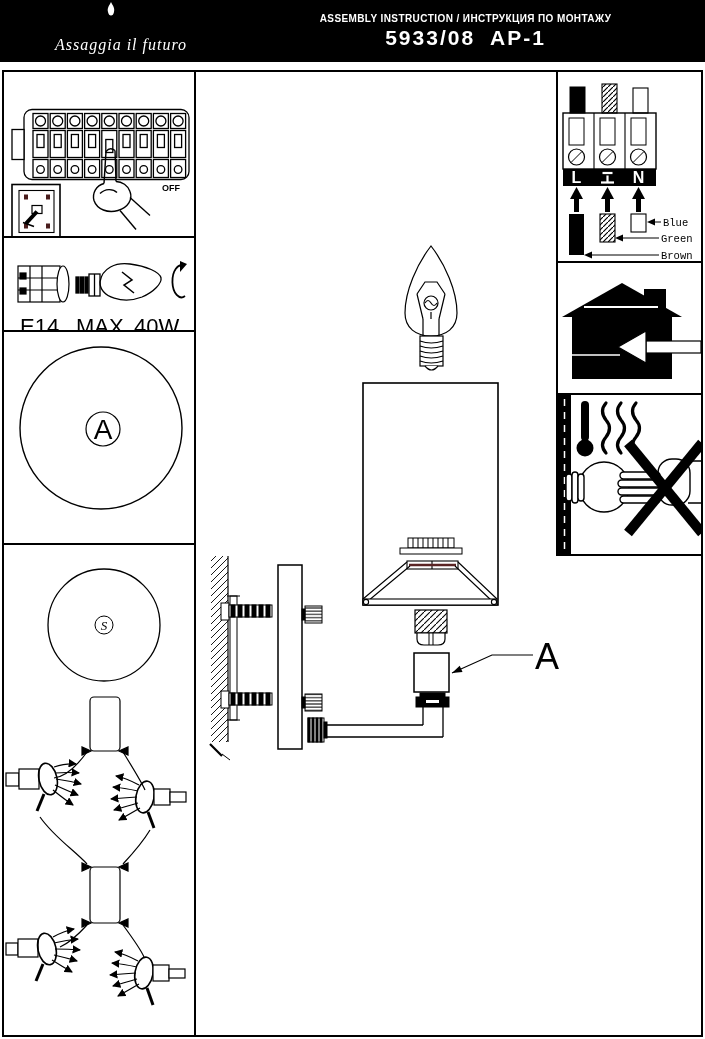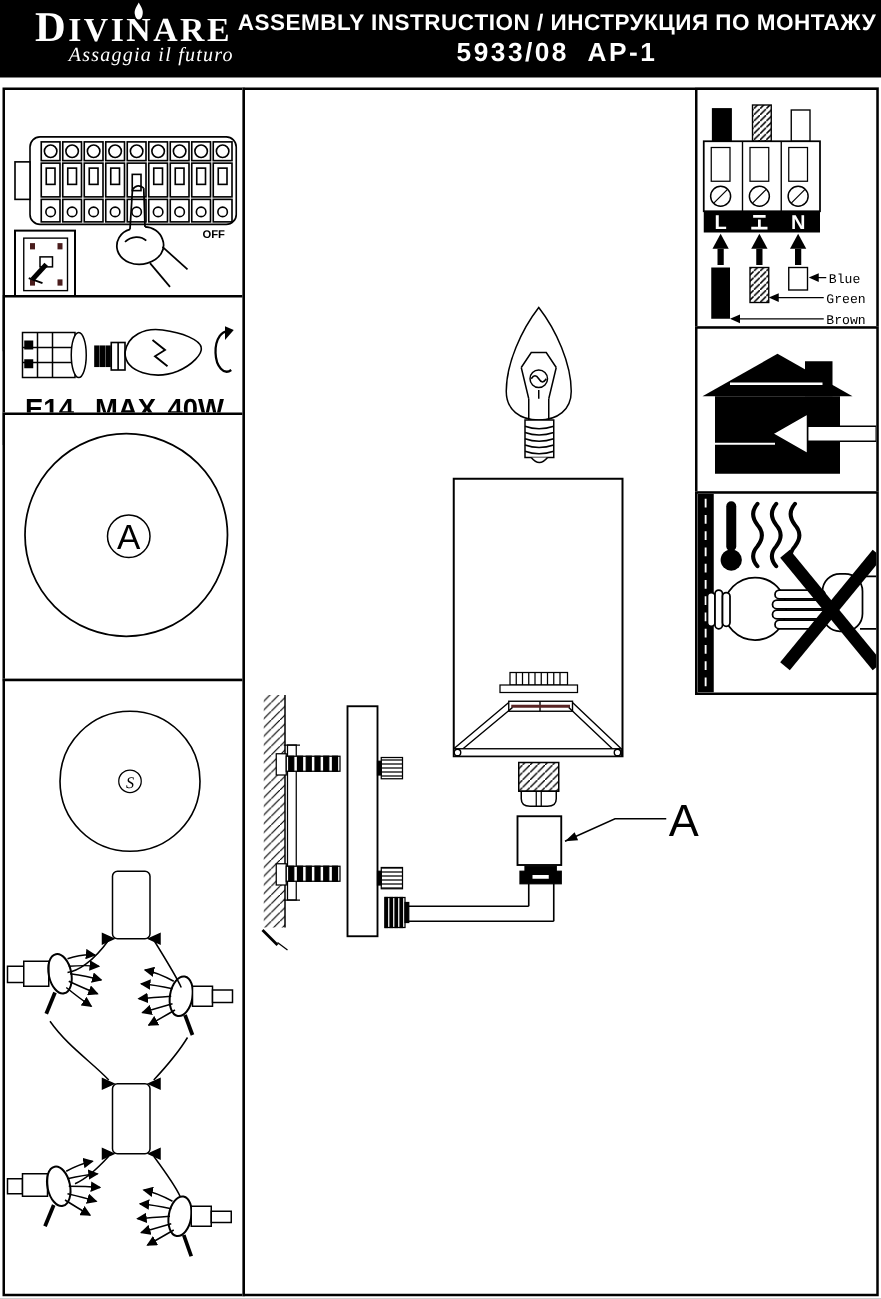--- a/index.html
+++ b/index.html
@@ -9,41 +9,40 @@
   .header{position:absolute;left:0;top:0;width:705px;height:62px;background:var(--header_bg,#000);
           color:var(--header_fg,#fff);display:flex;}
   .logo-block{position:relative;width:230px;height:62px;}
   .brand{position:absolute;left:28px;top:8px;font-family:"Liberation Serif",serif;
          font-size:27px;font-weight:bold;letter-spacing:2px;line-height:30px;}
   .brand::first-letter{font-size:34px;}
   .tagline{position:absolute;left:55px;top:36px;font-family:"Liberation Serif",serif;
            font-style:italic;font-size:16px;letter-spacing:1px;}
   .flame{position:absolute;left:106px;top:1px;}
   .title-block{flex:1;display:flex;flex-direction:column;align-items:center;justify-content:center;gap:2px;padding-right:4px;}
-  .title{font-size:18px;font-weight:bold;letter-spacing:.4px;white-space:nowrap;}
+  .title{font-size:10px;font-weight:bold;letter-spacing:.4px;white-space:nowrap;}
   .model{font-size:21px;font-weight:bold;letter-spacing:2px;white-space:pre;}
   
   .panel{position:absolute;border:2px solid var(--ink,#000);background:var(--paper,#fff);box-sizing:border-box;}
   .panel svg{display:block;width:100%;height:100%;}
   svg{stroke-linecap:butt;}
   text{font-family:"Liberation Sans",sans-serif;}
   .mono{font-family:"Liberation Mono","DejaVu Sans Mono",monospace;}
   .serifit{font-family:"Liberation Serif",serif;font-style:italic;}
 </style>
 </head>
 <body>
 
 <div class="page">
 
   <div class="header">
     <div class="logo-block">
       <svg class="flame" width="10" height="16" viewBox="0 0 10 16">
         <path d="M5,1 C7,5 9,7 8,11 C7.5,13.5 6.5,14.5 5,14.5 C3.5,14.5 2.5,13.5 2,11 C1,7 3,5 5,1 Z" fill="#fff"></path>
       </svg>
-      <div class="brand">DIVINARE</div>
       <div class="tagline">Assaggia il futuro</div>
     </div>
     <div class="title-block">
       <div class="title">ASSEMBLY INSTRUCTION / ИНСТРУКЦИЯ ПО МОНТАЖУ</div>
       <div class="model">5933/08  AP-1</div>
     </div>
   </div>
 
   <div class="panel" style="left:2px;top:70px;width:194px;height:211px;">
     <svg viewBox="0 0 190 164">
@@ -148,21 +147,21 @@
             <rect x="42" y="130" width="4" height="5"></rect>
         </g>
         <rect x="28" y="112" width="10" height="8" stroke-width="1.2"></rect>
         <path d="M33,118 L22,130" stroke-width="4"></path>
         <path d="M19,129 L30,133" stroke-width="1.6"></path>
       </g>
       <text x="33" y="150" font-size="8" font-weight="bold" text-anchor="middle">OFF</text>
     </svg>
   </div>
 
-  <div class="panel" style="left:2px;top:236px;width:194px;height:120px;font-weight:bold;">
+  <div class="panel" style="left:2px;top:236px;width:194px;height:120px;">
     <svg viewBox="0 0 190 92">
       <g fill="none" stroke="#000" stroke-width="1.2">
         <rect x="14" y="16" width="42" height="36"></rect>
         <path d="M14,28 H56 M14,40 H56 M26,16 V52 M38,16 V52"></path>
         <rect x="16" y="23" width="6" height="6" fill="#000"></rect>
           <rect x="16" y="38" width="6" height="6" fill="#000"></rect>
         <ellipse cx="59" cy="34" rx="6" ry="18" fill="#fff"></ellipse>
       </g>
       <g fill="none" stroke="#000" stroke-width="1.3">
         <rect x="72" y="27" width="3" height="16" fill="#000"></rect>

